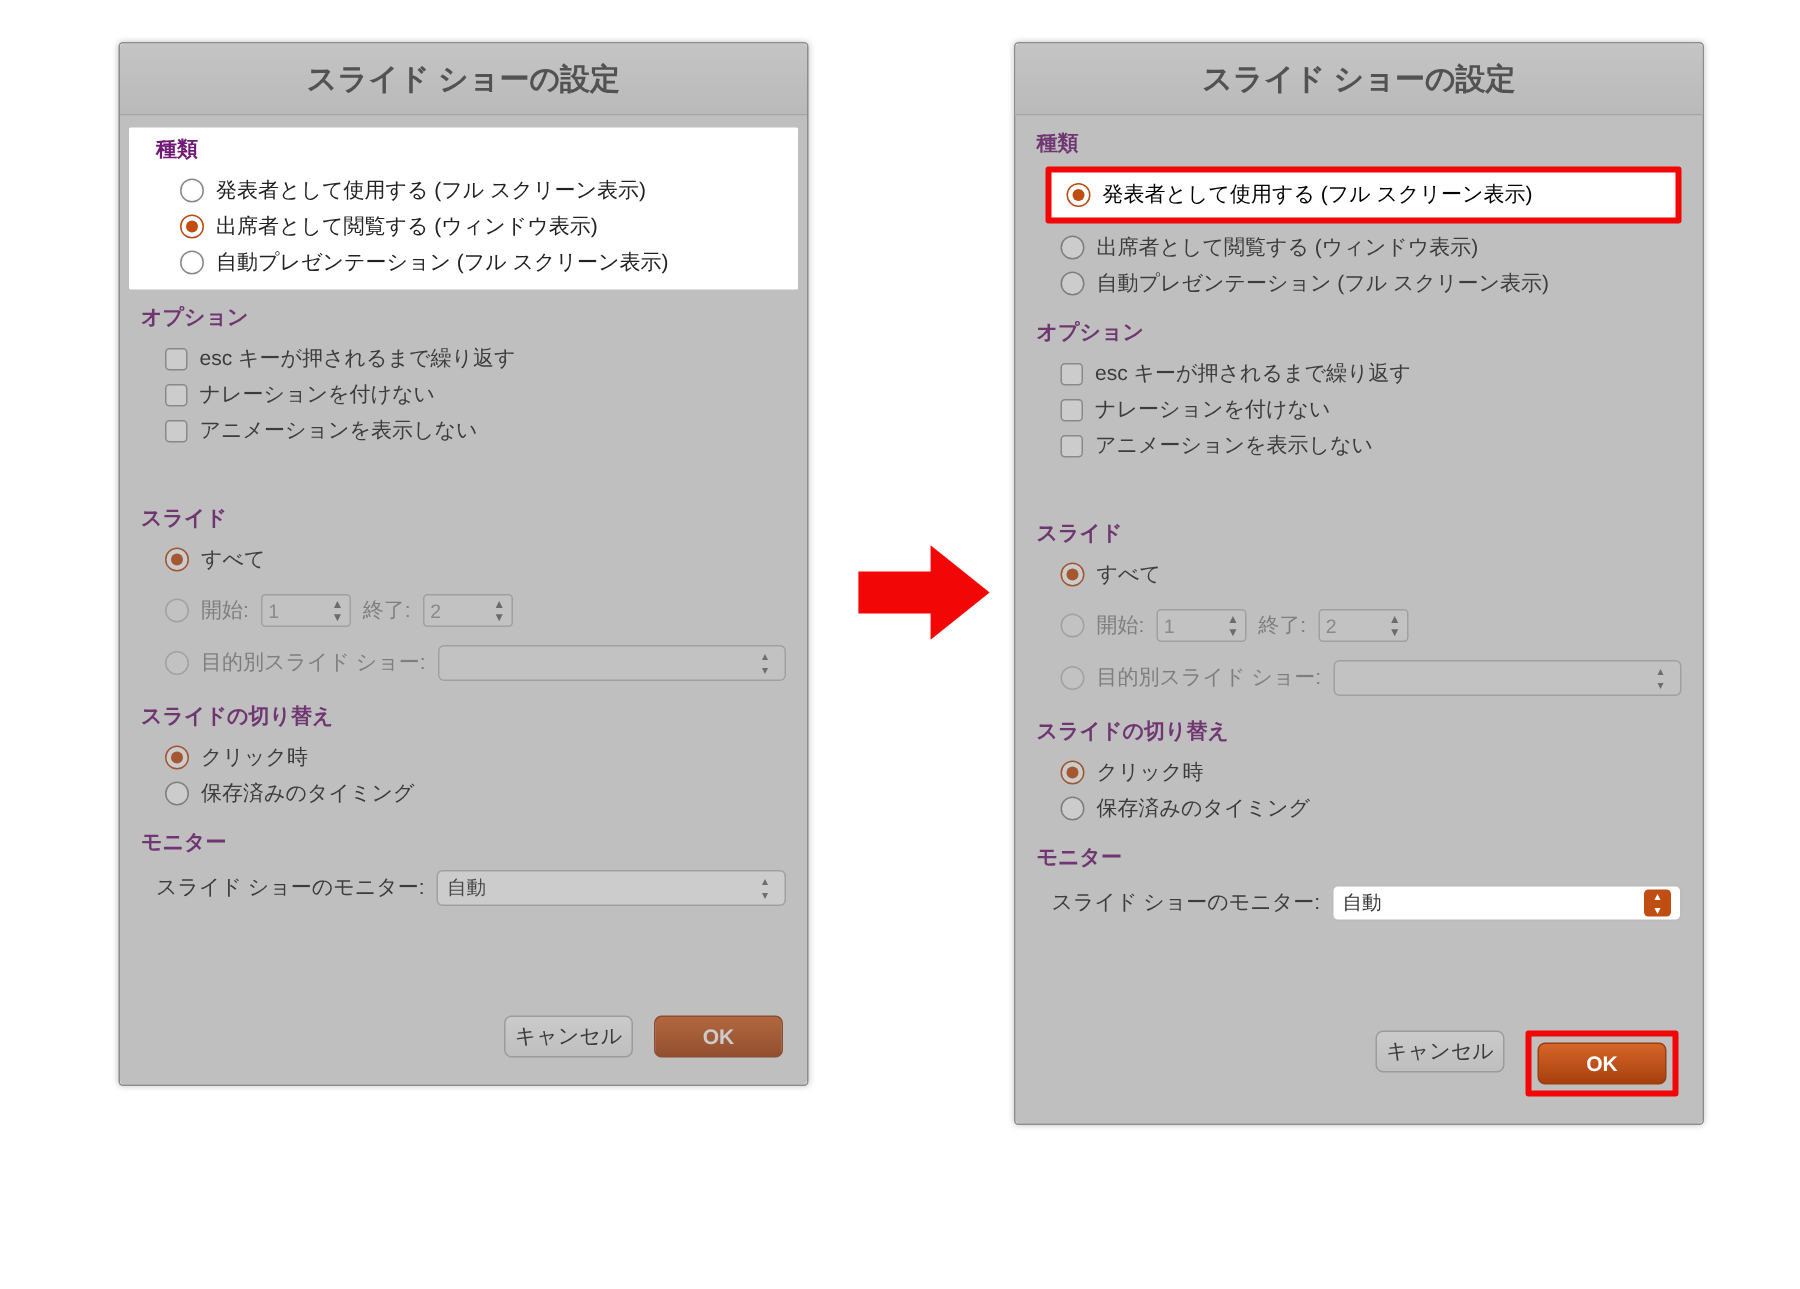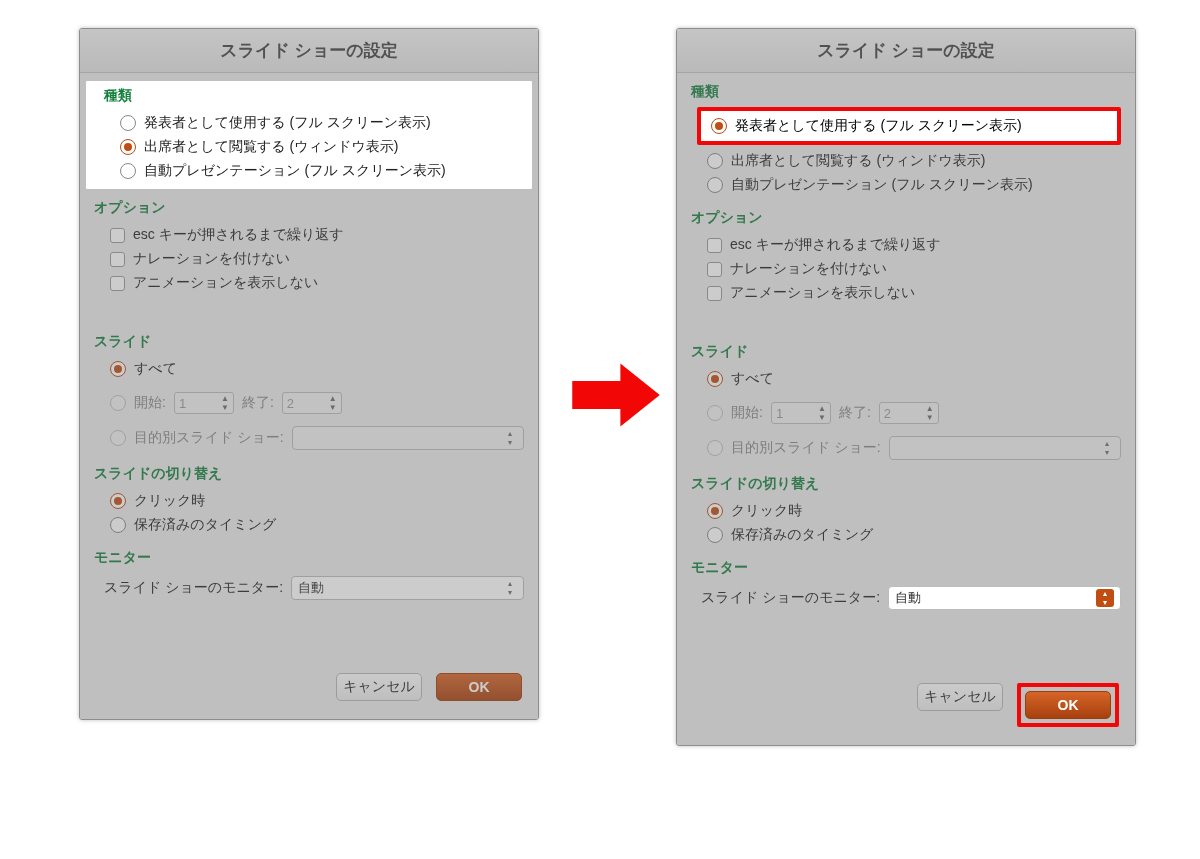--- a/index.html
+++ b/index.html
@@ -27,29 +27,29 @@
     position: absolute;
     inset: 0;
     background: rgba(110,110,110,0.35);
     pointer-events: none;
     z-index: 5;
     border-radius: 3px;
   }
   .titlebar {
     text-align: center;
     font-weight: bold;
-    font-size: 17px;
+    font-size: 20px;
     color: #444;
     padding: 10px 0;
     border-bottom: 1px solid #c4c4c4;
     background: linear-gradient(#f4f4f4,#e3e3e3);
     border-radius: 3px 3px 0 0;
   }
   .section { padding: 10px 14px 2px; }
-  .section-title { font-weight: bold; color: #15803d; margin-bottom: 6px; font-size: 14px; }
+  .section-title { font-weight: bold; color: #701a75; margin-bottom: 6px; font-size: 14px; }
   .row { display: flex; align-items: center; gap: 8px; padding: 3px 0 3px 16px; color: #222; font-size: 14px; }
   .row.disabled { color: #888; }
   .radio {
     width: 16px; height: 16px; border-radius: 50%;
     border: 1px solid #888; background: #fff;
     display: inline-flex; align-items: center; justify-content: center;
     flex-shrink: 0;
   }
   .radio.selected { border-color: #b84a15; }
   .radio.selected::after { content:""; width:8px; height:8px; border-radius:50%; background:#c04d12; }

